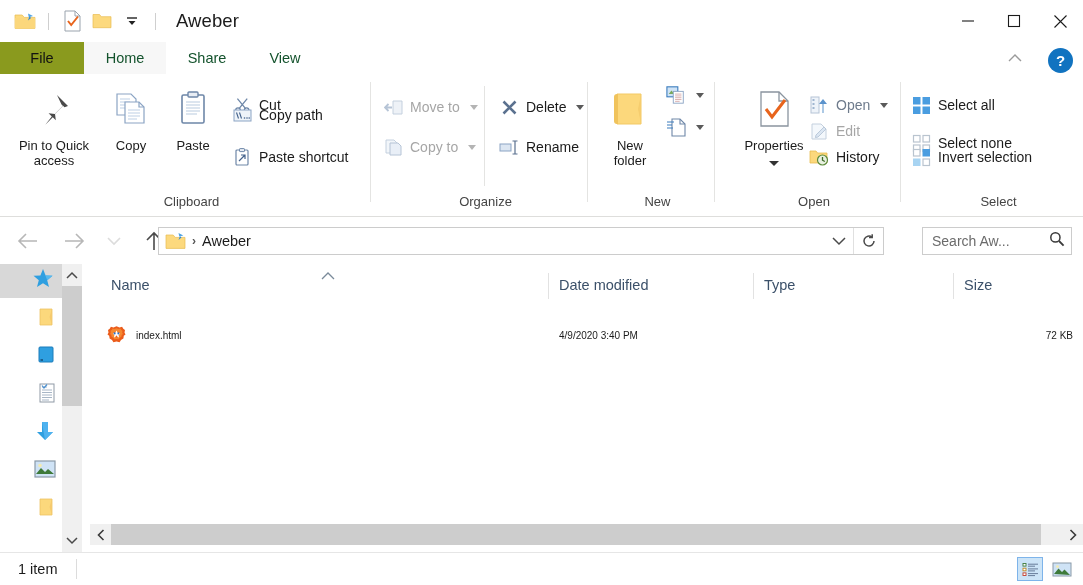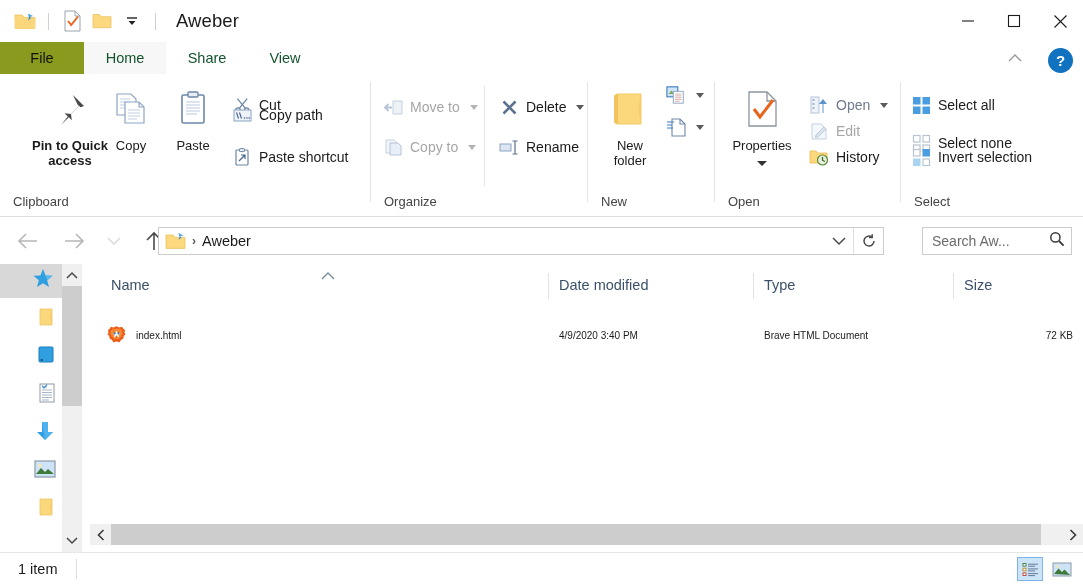--- a/index.html
+++ b/index.html
@@ -53,21 +53,21 @@
   }
 
   
   .ribbon {
     position:absolute; left:0; top:74px; width:1083px; height:143px;
     background:#ffffff; border-bottom:1px solid #dededc;
   }
   .rgroup { position:absolute; top:0; height:143px; }
   .rgroup-sep { position:absolute; top:8px; width:1px; height:120px; background:#e4e4e2; }
   .rgroup-label {
-    position:absolute; bottom:8px; width:100%; 
+    position:absolute; bottom:8px; width:100%; text-align:center;
     font-size:13px; color:#444;padding-left:13px; 
   }
   .big-btn {
     position:absolute; top:10px; width:auto; text-align:center;
     font-size:13px; color:#1b1b1b; line-height:15px;
   }
   .big-btn .bicon { height:50px; display:flex; align-items:center; justify-content:center; }
   .big-lbl { display:block; margin-top:4px; }
   .small-btn {
     position:absolute; display:flex; align-items:center; gap:7px;
@@ -215,21 +215,21 @@
   <div class="ribbon-collapse">
     <svg width="16" height="10" viewBox="0 0 16 10">
         <path d="M2 8l6-6 6 6" fill="none" stroke="#9a9a9a" stroke-width="1.4"></path>
       </svg>
   </div>
   <div class="help-btn">?</div>
 
   <div class="ribbon">
 
     <div class="rgroup" style="left:0; width:370px;">
-      <div class="big-btn" style="left:24px; width:92px;font-weight:bold;">
+      <div class="big-btn" style="left:8px; width:92px;">
         <div class="bicon">
           <svg width="40" height="40" viewBox="0 0 40 40">
             <path d="M23 6l11 11-3.5 1.2-1.5-1.5-8 8 .8 6.5-3-3-7.5 7.5 6.5-8.3-3.2-3.2 6.4.7 8-8-1.5-1.5z" fill="#4a4a4a"></path>
           </svg>
         </div>
         <span class="big-lbl">Pin to Quick</span>
         <span class="big-lbl" style="margin-top:0">access</span>
       </div>
 
       <div class="big-btn" style="left:104px; width:54px;">
@@ -374,21 +374,21 @@
             <path d="M1 5h7M1 8h5M1 11h6" stroke="#3b7cbd" stroke-width="1.2"></path>
           </svg>
         </span>
         <span class="caret"></span>
       </div>
       <div class="rgroup-label">New</div>
     </div>
     <div class="rgroup-sep" style="left:714px;"></div>
 
     <div class="rgroup" style="left:715px; width:185px;">
-      <div class="big-btn" style="left:5px; width:84px;">
+      <div class="big-btn" style="left:17px; width:84px;">
         <div class="bicon">
           <svg width="34" height="40" viewBox="0 0 34 40">
             <path d="M4 3h18l9 9v25H4z" fill="#fff" stroke="#8a949f" stroke-width="1.3"></path>
             <path d="M22 3v9h9" fill="none" stroke="#8a949f" stroke-width="1.3"></path>
             <path d="M9 20l6 8 13-17" fill="none" stroke="#e8641c" stroke-width="3"></path>
           </svg>
         </div>
         <span class="big-lbl">Properties</span>
         <span style="display:block; margin-top:2px;">
           <svg width="10" height="6" viewBox="0 0 10 6">
@@ -626,21 +626,20 @@
             <path d="M10.5 3.2l2.1.8 1.9-.4.8 1.4 1.2.8-.3 1.8.7 1.4-1.2.9-.3 1.8-1.7 1-1 1.6-2.2-.4-2.2.4-1-1.6-1.7-1-.3-1.8-1.2-.9.7-1.4-.3-1.8 1.2-.8.8-1.4 1.9.4z" fill="#f5872f"></path>
             <path d="M10.5 5.6l1.3 2.3 2.4.4-1.6 1.9.5 2.4-2.6-1-2.6 1 .5-2.4-1.6-1.9 2.4-.4z" fill="#fff"></path>
             <circle cx="8.6" cy="8.4" r="1.05" fill="#2f6fc4"></circle>
             <circle cx="12.4" cy="8.4" r="1.05" fill="#2f6fc4"></circle>
             <path d="M10.5 10.3l1.1 1.6-1.1.7-1.1-.7z" fill="#eb5c1b"></path>
           </svg>
         </span>
         <span>index.html</span>
       </div>
       <div class="cell" style="left:476px; width:200px;">4/9/2020 3:40 PM</div>
-      <div class="cell" style="left:681px; width:200px;">Brave HTML Document</div>
       <div class="cell num" style="left:880px; width:110px;">72 KB</div>
     </div>
   </div>
 
   <div class="hscroll">
     <div class="hs-arrow" style="left:0;">
       <svg width="8" height="12" viewBox="0 0 8 12">
           <path d="M6.5 1l-5 5 5 5" fill="none" stroke="#3a3a3a" stroke-width="1.6"></path>
         </svg>
     </div>

